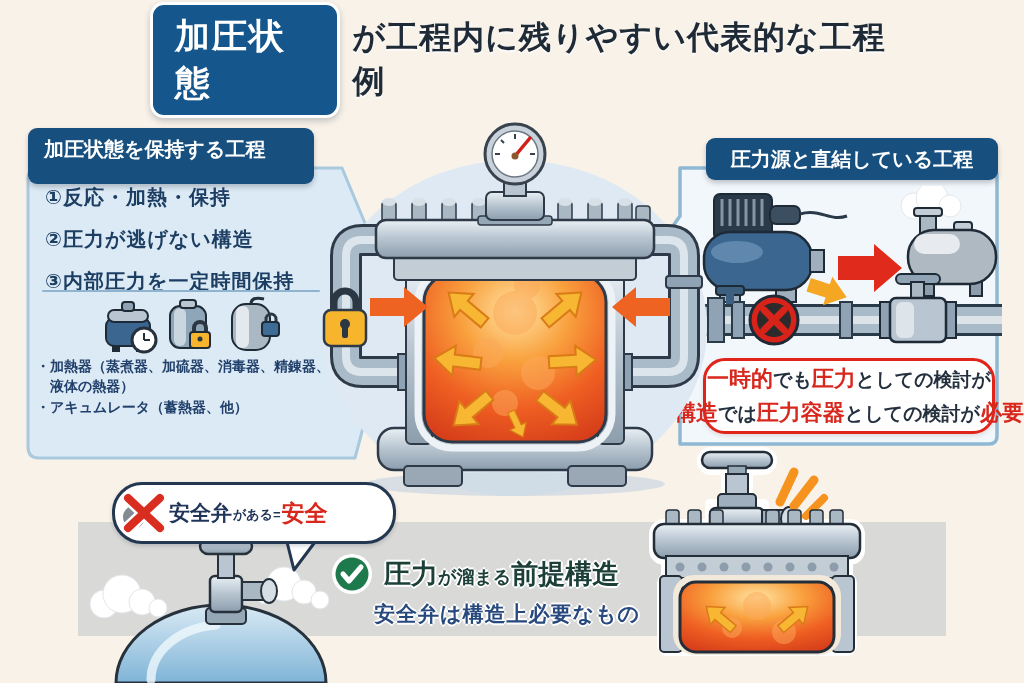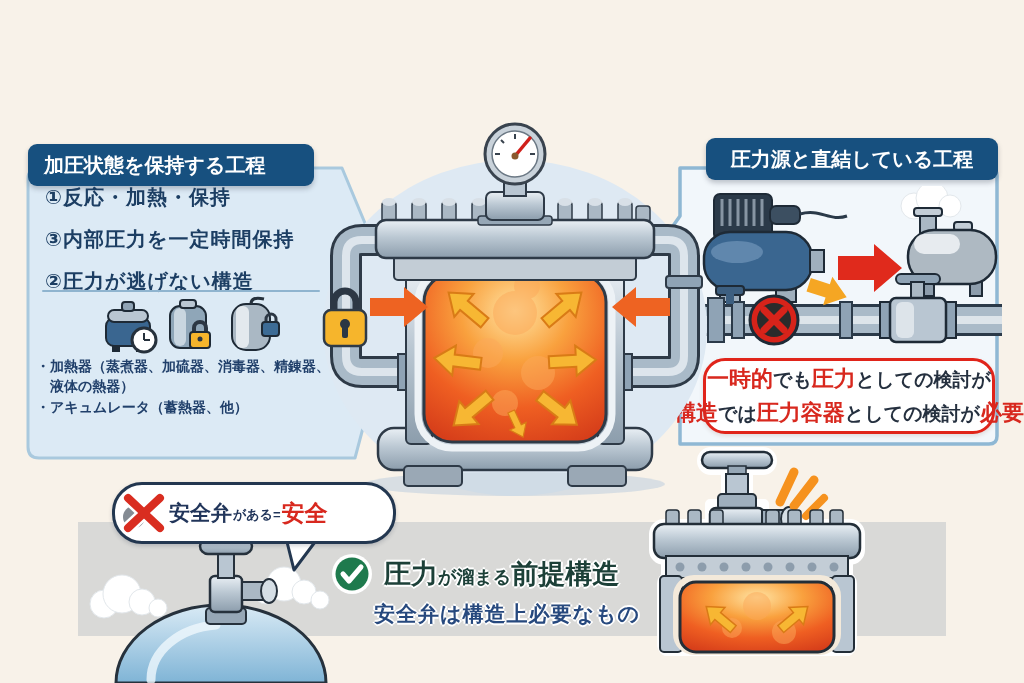--- a/index.html
+++ b/index.html
@@ -11,21 +11,21 @@
   .title-row{left:150px;top:28px;width:740px;height:64px;display:flex;align-items:center;gap:12px;}
   .title-badge{display:inline-block;background:#15568C;color:#fff;font-size:35px;font-weight:900;
     padding:8px 22px;border-radius:14px;border:3px solid #fff;box-shadow:0 3px 6px rgba(40,50,70,.25);
     letter-spacing:2px;}
   .title-text{font-size:32px;font-weight:900;color:#1F2A37;letter-spacing:1px;
     text-shadow:0 2px 0 rgba(255,255,255,.7);}
 
   
   .panel-header{background:#17507F;color:#fff;font-weight:800;font-size:20px;line-height:42px;
     border-radius:9px;padding:0 16px;box-shadow:0 3px 5px rgba(30,40,60,.25);white-space:nowrap;}
-  .lp-header{left:28px;top:144px;width:254px;height:42px;}
+  .lp-header{left:28px;top:128px;width:254px;height:56px;}
   .rp-header{left:706px;top:138px;width:260px;height:42px;text-align:center;}
 
   .lp-points{left:45px;top:184px;width:290px;color:#1C3E63;font-weight:800;font-size:20px;}
   .lp-points div{margin-bottom:15px;letter-spacing:1px;}
   .lp-divider{left:42px;top:290px;width:278px;height:2px;background:#8FB4CF;border-radius:2px;}
   .lp-equip{left:36px;top:356px;width:296px;color:#21406B;font-weight:700;font-size:14px;line-height:1.45;}
   .lp-equip div{padding-left:1em;text-indent:-1em;}
 
   .note-box{left:703px;top:358px;width:262px;height:62px;background:#fff;border:3.5px solid #E0241A;
     border-radius:22px;display:flex;flex-direction:column;justify-content:center;align-items:center;
@@ -48,29 +48,33 @@
   .check-line1 .sm{font-size:18px;font-weight:800;color:#1C4038;
     text-shadow:-2px 0 #fff,2px 0 #fff,0 -2px #fff,0 2px #fff;}
   .check-line2{left:374px;top:600px;font-size:21px;font-weight:900;color:#27497E;letter-spacing:1px;
     text-shadow:-2px 0 #fff,2px 0 #fff,0 -2px #fff,0 2px #fff;}
 </style>
 </head>
 <body>
 
 <div class="canvas">
 
+  <div class="abs title-row">
+    <span class="title-badge">加圧状態</span>
+    <span class="title-text">が工程内に残りやすい代表的な工程例</span>
+  </div>
 
   <svg class="abs" style="left:25px;top:160px;" width="385" height="306" viewBox="0 0 385 306">
     <path d="M14,8 H317 L372,140 L330,298 H14 Q3,298 3,287 V19 Q3,8 14,8 Z" fill="#DCEAF5" stroke="#A9C9DE" stroke-width="3" stroke-linejoin="round"></path>
   </svg>
   <div class="abs panel-header lp-header">加圧状態を保持する工程</div>
   <div class="abs lp-points">
     <div>①反応・加熱・保持</div>
+    <div>②圧力が逃げない構造</div>
     <div>③内部圧力を一定時間保持</div>
-    <div>②圧力が逃げない構造</div>
   </div>
   <div class="abs lp-divider"></div>
 
   <svg class="abs" style="left:100px;top:296px;" width="184" height="60" viewBox="0 0 184 60">
 
     <g>
       <rect x="6" y="22" width="44" height="28" rx="8" fill="#3A6690" stroke="#1E2A36" stroke-width="2"></rect>
       <rect x="8" y="14" width="40" height="12" rx="6" fill="#B9C6D2" stroke="#1E2A36" stroke-width="2"></rect>
       <rect x="22" y="6" width="12" height="9" rx="3" fill="#8FA3B5" stroke="#1E2A36" stroke-width="2"></rect>
       <rect x="12" y="50" width="8" height="6" fill="#1E2A36"></rect>

